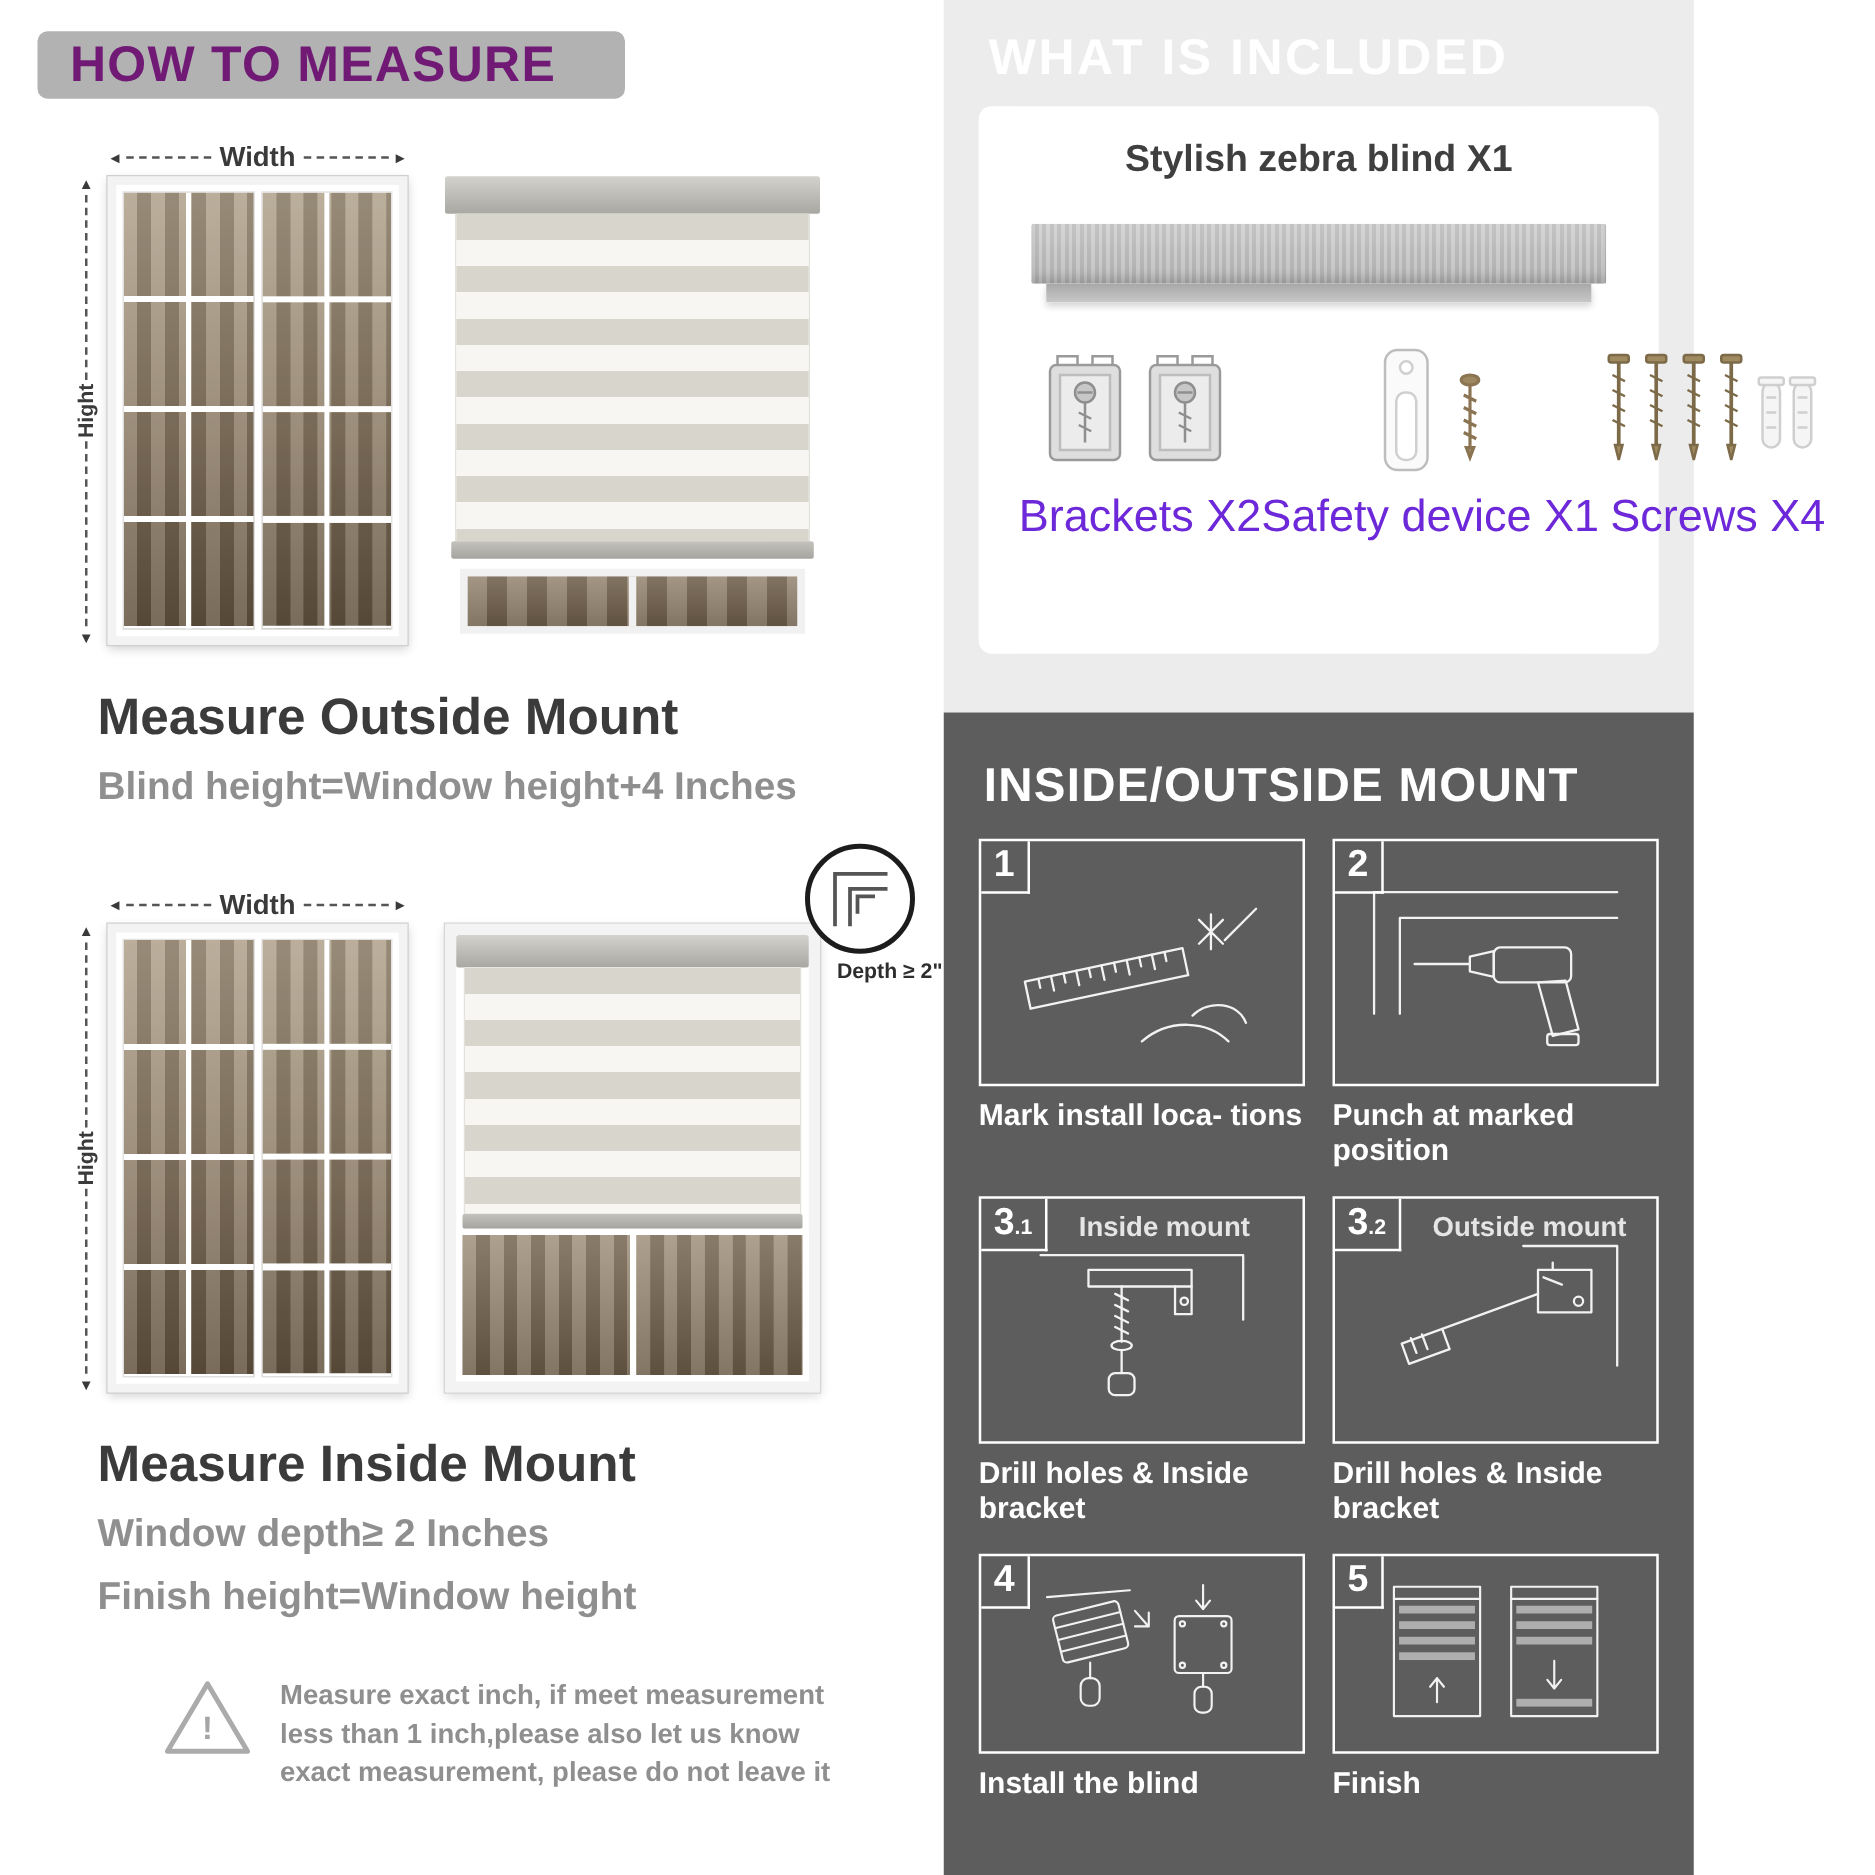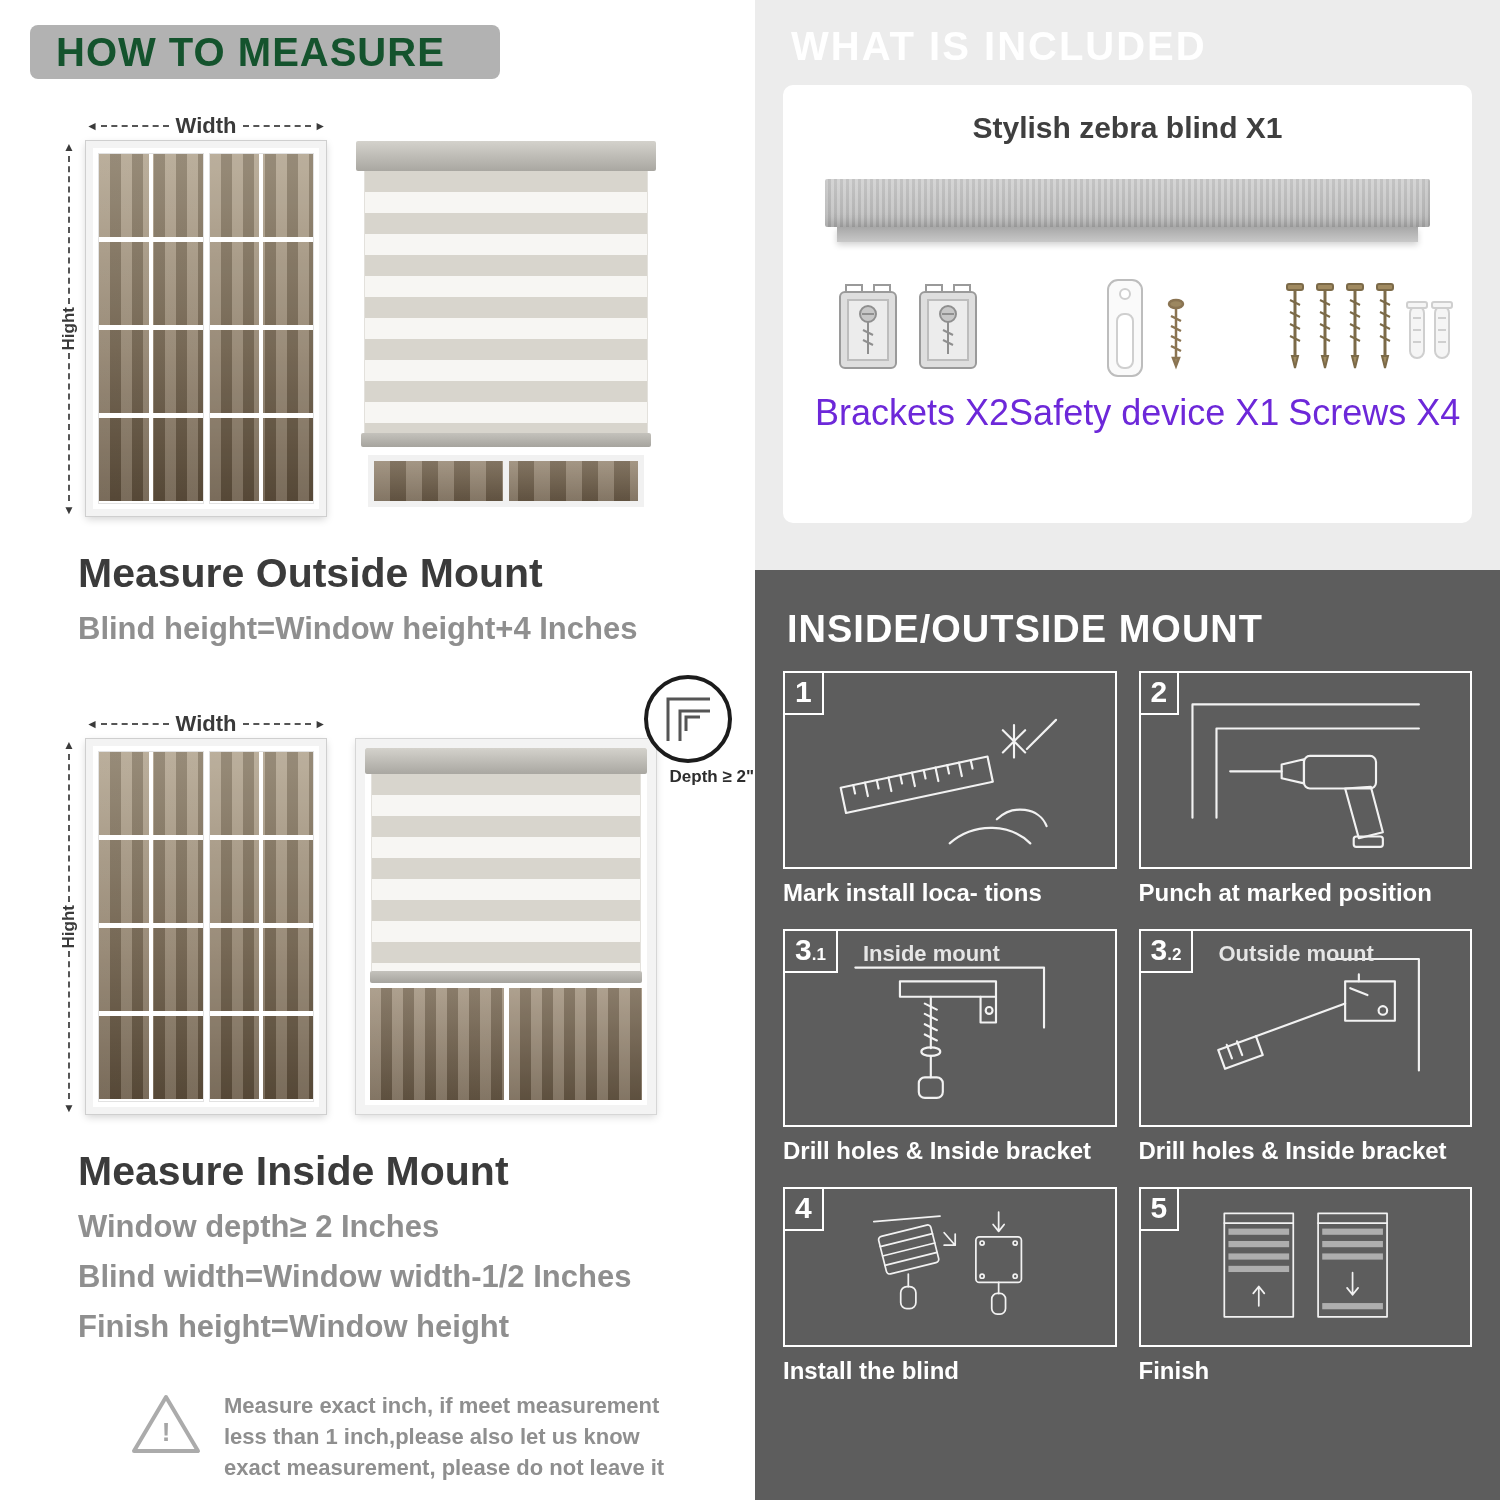--- a/index.html
+++ b/index.html
@@ -1,20 +1,20 @@
 <!DOCTYPE html>
 <html><head>
 <meta charset="utf-8">
 <style>
   html,body{margin:0;padding:0;background:#fff;font-family:"Liberation Sans",sans-serif;}
   .page{width:1500px;height:1500px;display:flex;overflow:hidden;background:#fff;}
 
   
   .left{width:740px;box-sizing:border-box;padding:25px 0 0 30px;}
-  .banner{width:470px;height:54px;background:#b2b2b2;border-radius:8px;color:#14532d;
+  .banner{width:470px;height:54px;background:#b2b2b2;border-radius:8px;color:#701a75;
     font-weight:bold;font-size:40px;line-height:54px;padding-left:26px;box-sizing:border-box;letter-spacing:1px;}
   .diagram-row{display:flex;gap:30px;margin:32px 0 0 26px;position:relative;width:660px;}
 
   .win-diagram{position:relative;padding:30px 0 0 30px;}
   .h-arrow{position:absolute;top:2px;left:30px;width:240px;display:flex;align-items:center;gap:3px;
     color:#3a3a3a;font-weight:bold;}
   .v-arrow{position:absolute;left:2px;top:30px;height:375px;display:flex;flex-direction:column;align-items:center;gap:3px;
     color:#3a3a3a;font-weight:bold;width:22px;}
   .ah{font-size:12px;line-height:1;color:#3a3a3a;}
   .dash{flex:1;border-top:2px dashed #555;height:0;}
@@ -57,21 +57,21 @@
   .measure-title{font-size:41px;font-weight:bold;color:#3b3b3b;margin:34px 0 8px 48px;}
   .gray-line{font-size:31px;font-weight:bold;color:#8f8f8f;margin:14px 0 0 48px;}
 
   .warning{display:flex;gap:22px;margin:46px 0 0 100px;width:540px;align-items:flex-start;}
   .warn-tri{position:relative;width:72px;height:66px;flex:none;}
   .warn-tri svg{width:72px;height:66px;}
   .warn-excl{position:absolute;left:0;right:0;top:26px;text-align:center;font-size:26px;font-weight:bold;color:#a5a5a5;}
   .warn-text{font-size:22px;font-weight:bold;color:#8f8f8f;line-height:1.4;margin:0;width:450px;}
 
   
-  .right{width:745px;margin-left:15px;display:flex;flex-direction:column;}
+  .right{width:600px;margin-left:15px;display:flex;flex-direction:column;}
   .included{height:570px;background:#ececec;box-sizing:border-box;padding:24px 28px 18px;}
   .included-title{color:#fff;font-size:40px;font-weight:bold;letter-spacing:2px;margin:0 0 16px 8px;}
   .card{background:#fff;border-radius:10px;height:438px;box-sizing:border-box;padding:26px 30px 20px;}
   .blind-label{text-align:center;font-size:30px;font-weight:bold;color:#3f3f3f;margin-bottom:34px;}
   .headrail{height:48px;margin:0 12px;border-radius:2px;background:
     repeating-linear-gradient(90deg,rgba(255,255,255,.16) 0 3px,rgba(0,0,0,.05) 3px 6px),
     linear-gradient(180deg,#cecece,#b7b7b7);box-shadow:inset 0 -6px 8px rgba(0,0,0,.12);}
   .headrail-lip{height:15px;margin:0 24px 36px;background:linear-gradient(180deg,#a8a8a8,#c8c8c8);
     box-shadow:0 3px 6px rgba(0,0,0,.18);}
   .hardware-row{display:flex;justify-content:space-between;align-items:flex-end;padding:0 2px;}
@@ -164,21 +164,20 @@
       <div class="callout">
         <svg viewBox="0 0 64 64">
           <path d="M12,54V12h42 M24,54V24h30 M30,44V30h14"></path>
         </svg>
       </div>
       <div class="callout-label">Depth ≥ 2"</div>
     </div>
 
     <h2 class="measure-title">Measure Inside Mount</h2>
     <p class="gray-line">Window depth≥ 2 Inches</p>
-    <p class="gray-line">Blind width=Window width-1/2 Inches</p>
     <p class="gray-line">Finish height=Window height</p>
 
     <div class="warning">
       <div class="warn-tri">
         <svg viewBox="0 0 72 66">
           <polygon points="36,6 68,60 4,60" fill="none" stroke="#ababab" stroke-width="4" stroke-linejoin="round"></polygon>
         </svg>
         <div class="warn-excl">!</div>
       </div>
       <p class="warn-text">Measure exact inch, if meet measurement less than 1 inch,please also let us know exact measurement, please do not leave it</p>

